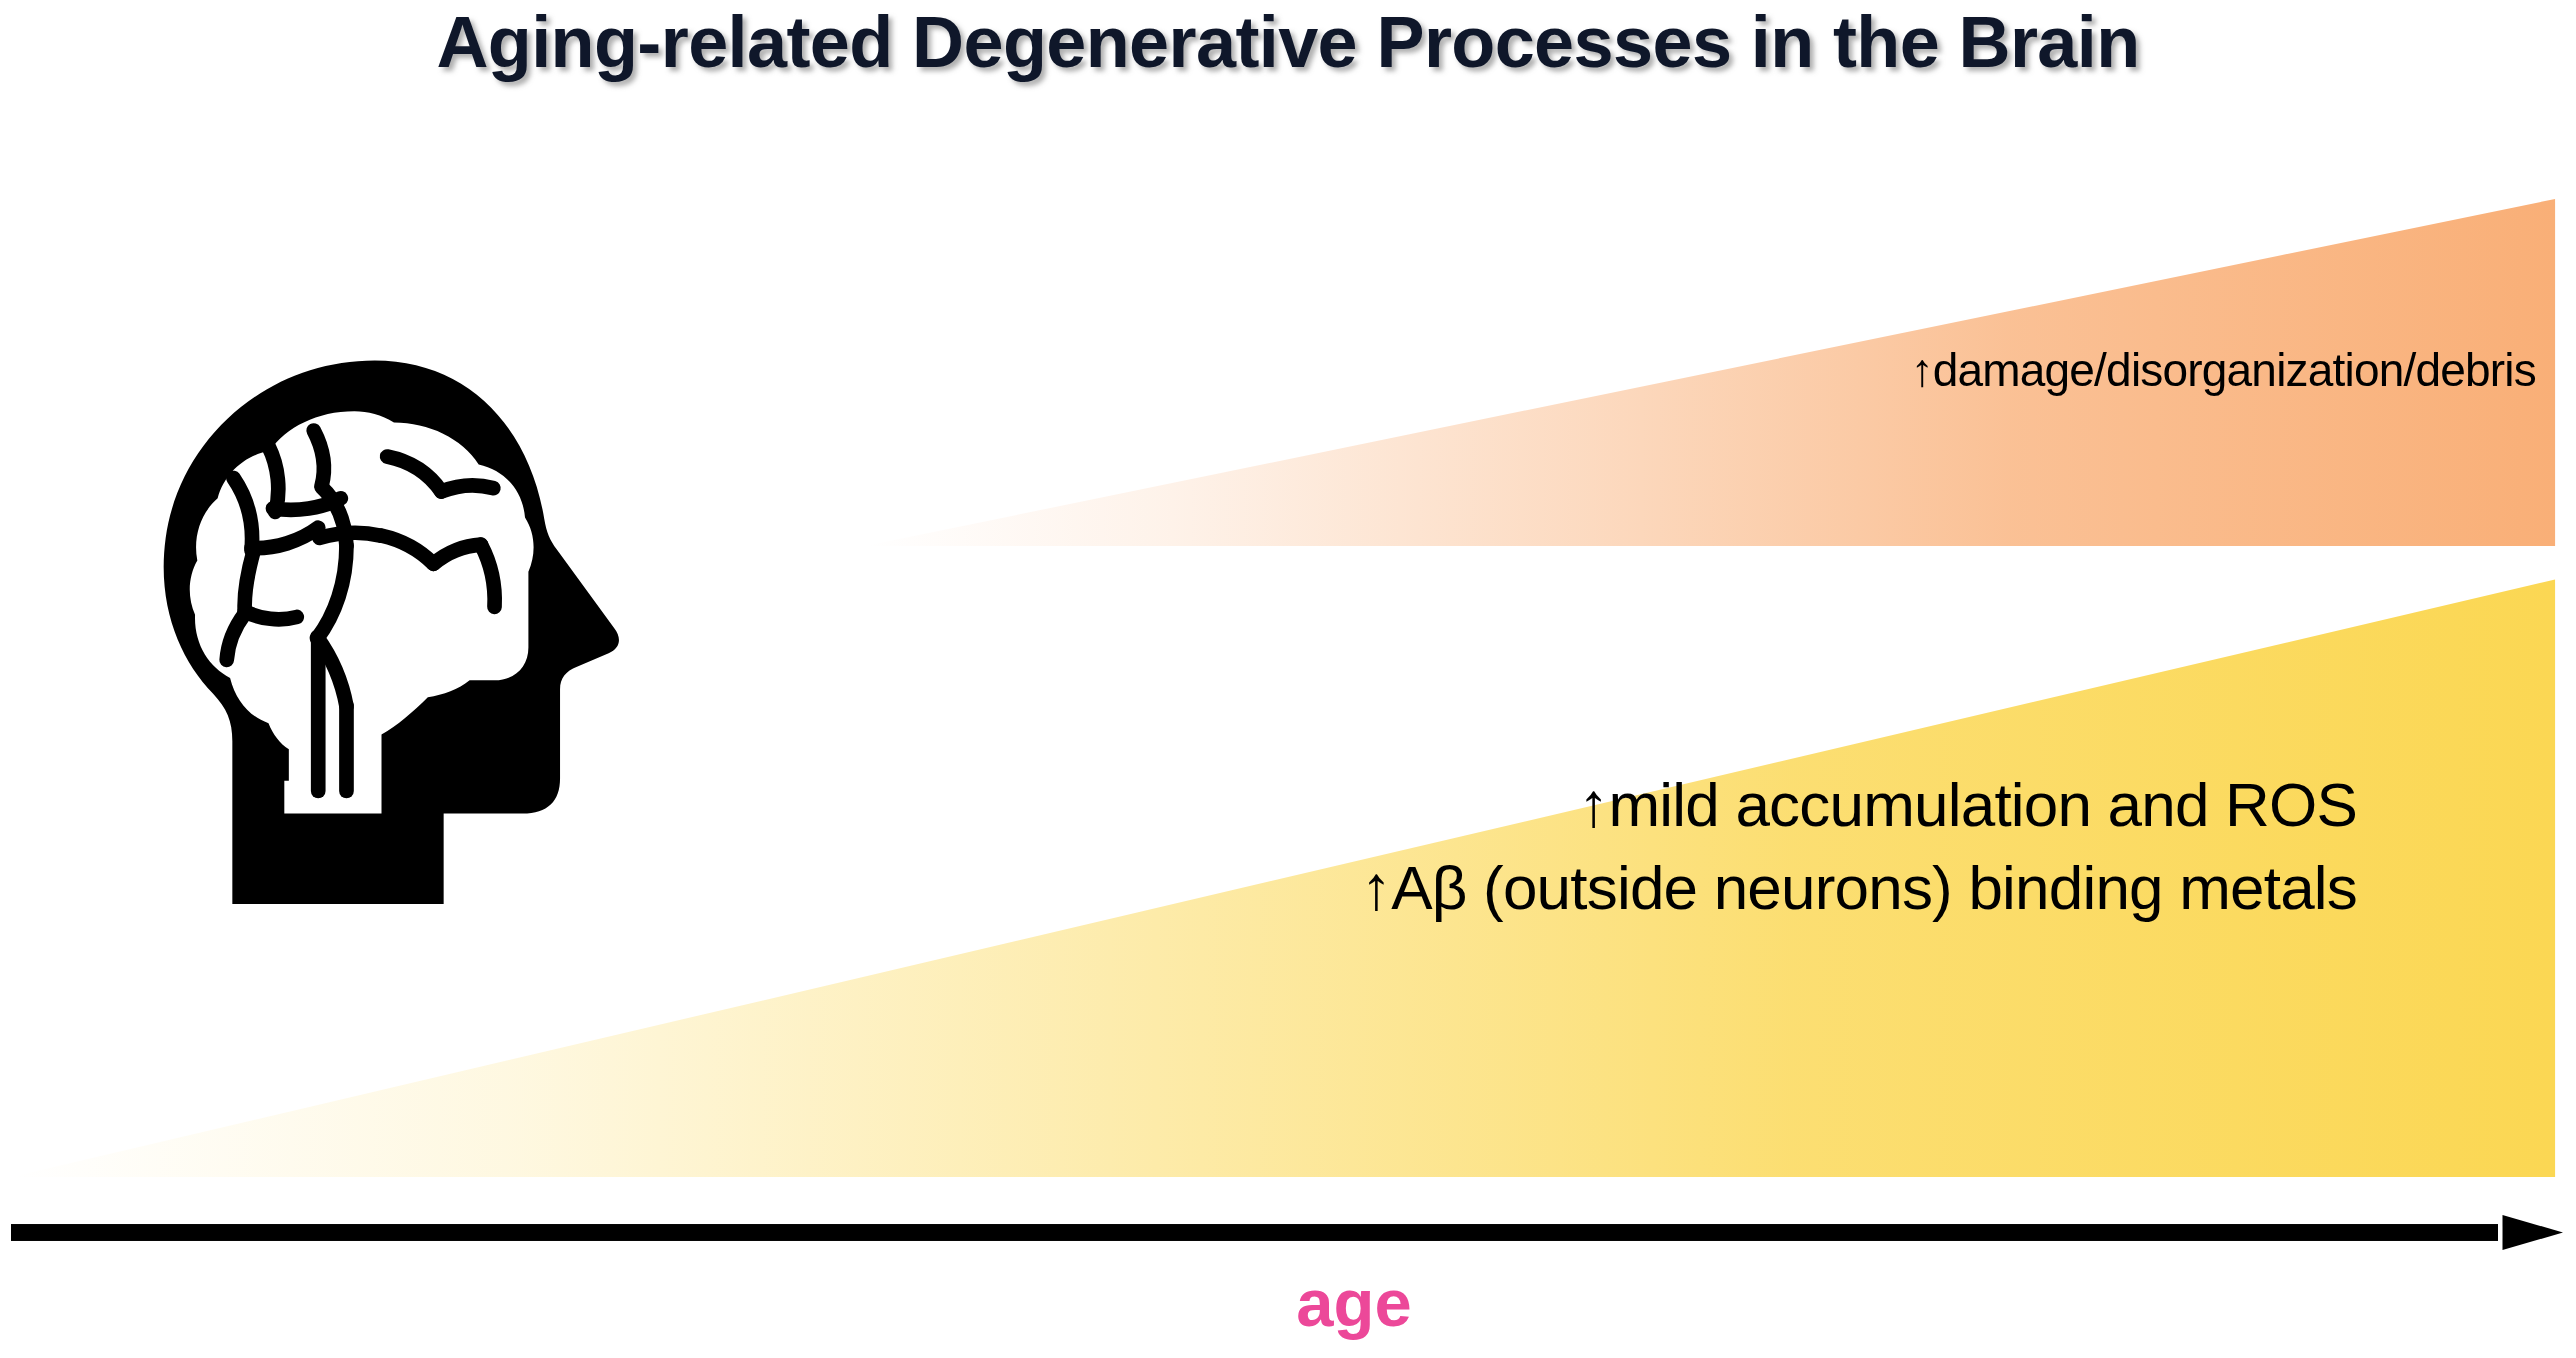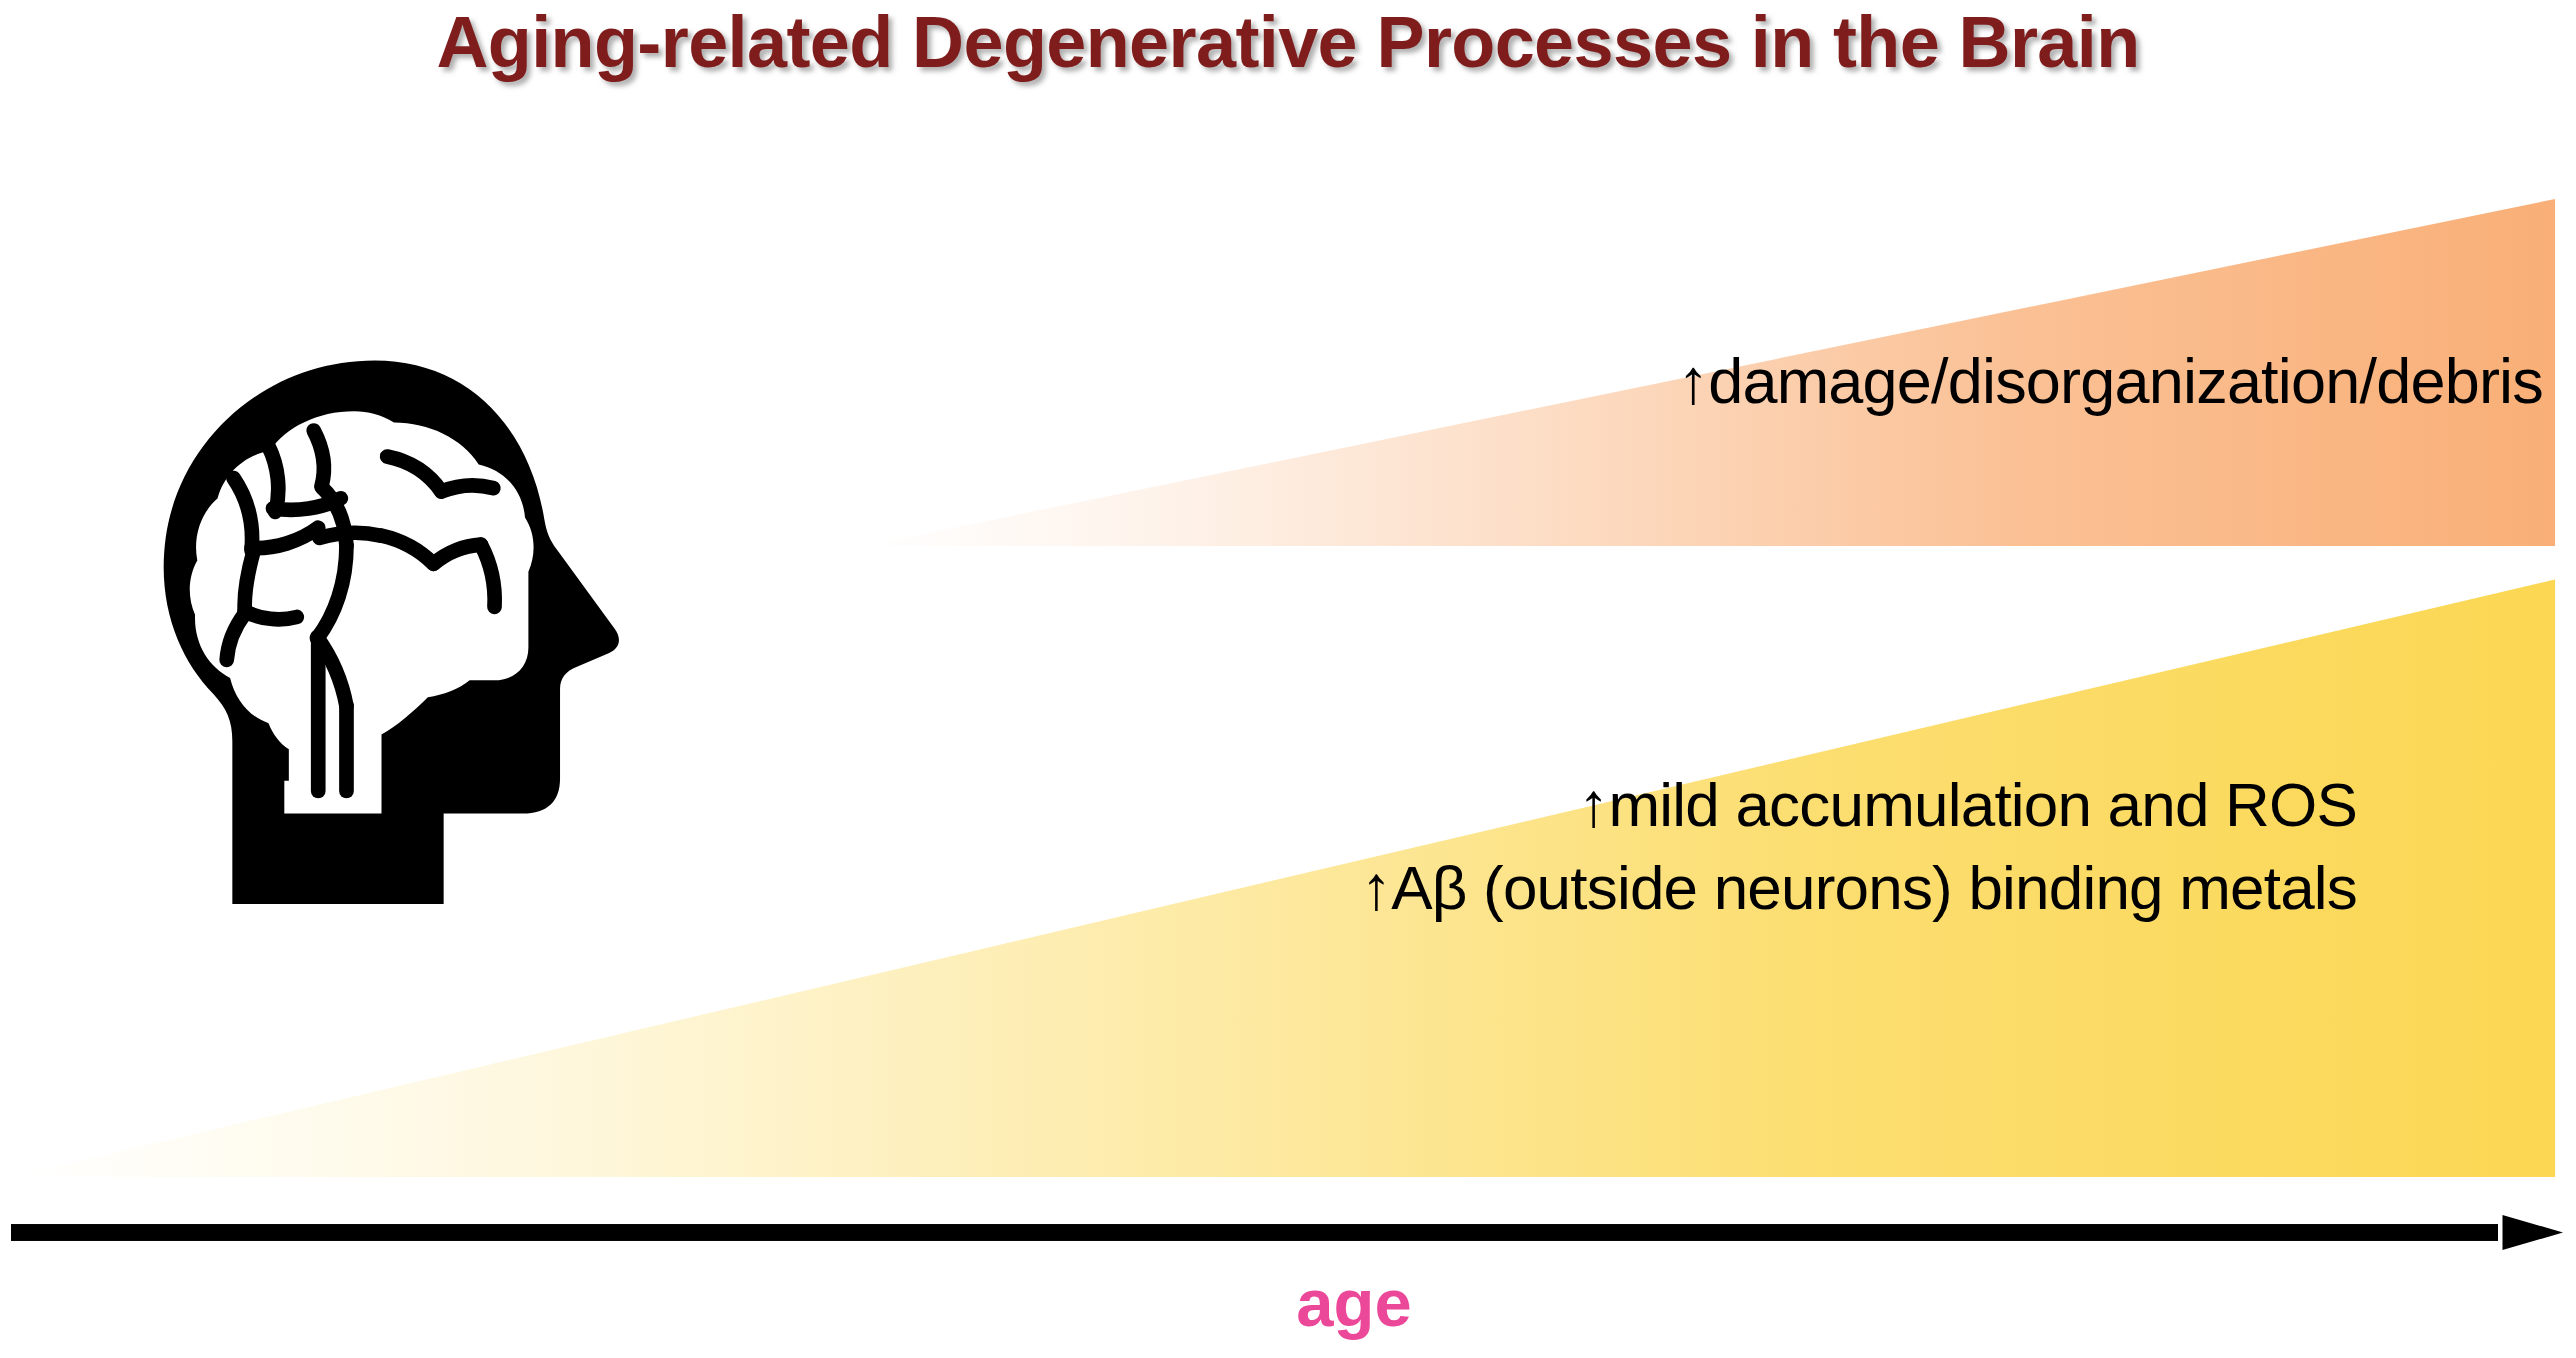--- a/index.html
+++ b/index.html
@@ -20,21 +20,21 @@
 
   
   #title {
     position: absolute;
     left: 0;
     top: 5.7px;
     width: 2576px;
     text-align: center;
     font-size: 72px;
     font-weight: bold;
-    color: #7f1d1d;
+    color: #0f172a;
     letter-spacing: -0.6px;
     line-height: 1.0;
     text-shadow: 4px 4px 5.1px rgba(110,110,110,0.55);
     white-space: nowrap;
   }
 
   
   #brain-icon {
     position: absolute;
     left: 127px;
@@ -57,23 +57,23 @@
 
   
   .wedge-text {
     position: absolute;
     text-align: right;
     color: #000000;
     font-weight: normal;
     white-space: nowrap;
   }
   #upper-text {
-    right: 33px;
+    right: 40px;
     top: 339px;
-    font-size: 63px;
+    font-size: 46px;
     line-height: 1.35;
     letter-spacing: -0.8px;
   }
   #lower-text {
     right: 219px;
     top: 763px;
     font-size: 62px;
     line-height: 1.345;
     letter-spacing: -0.8px;
   }

